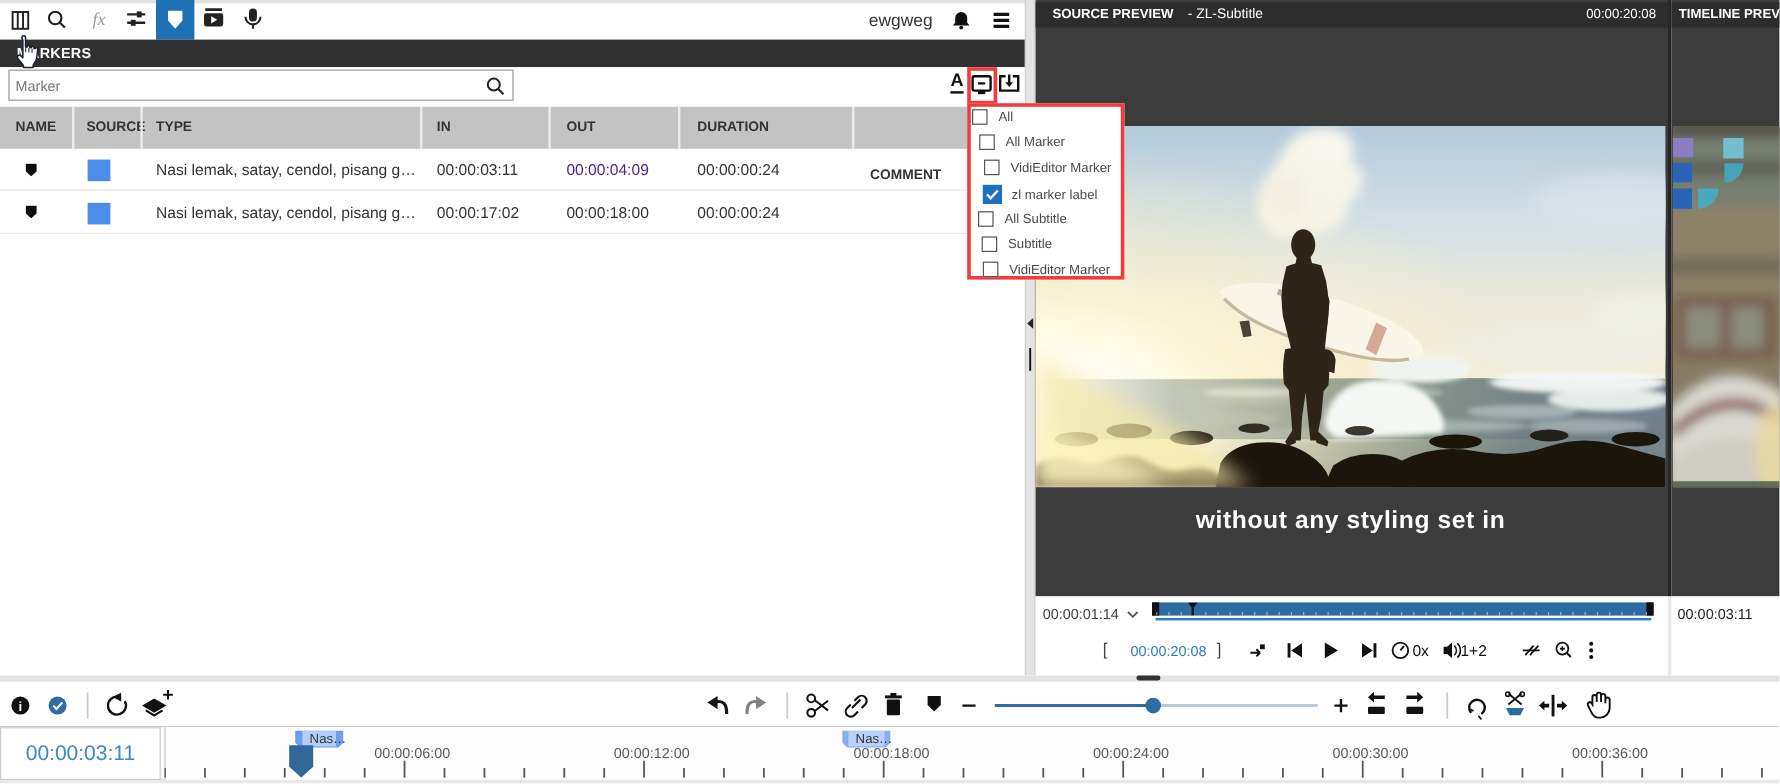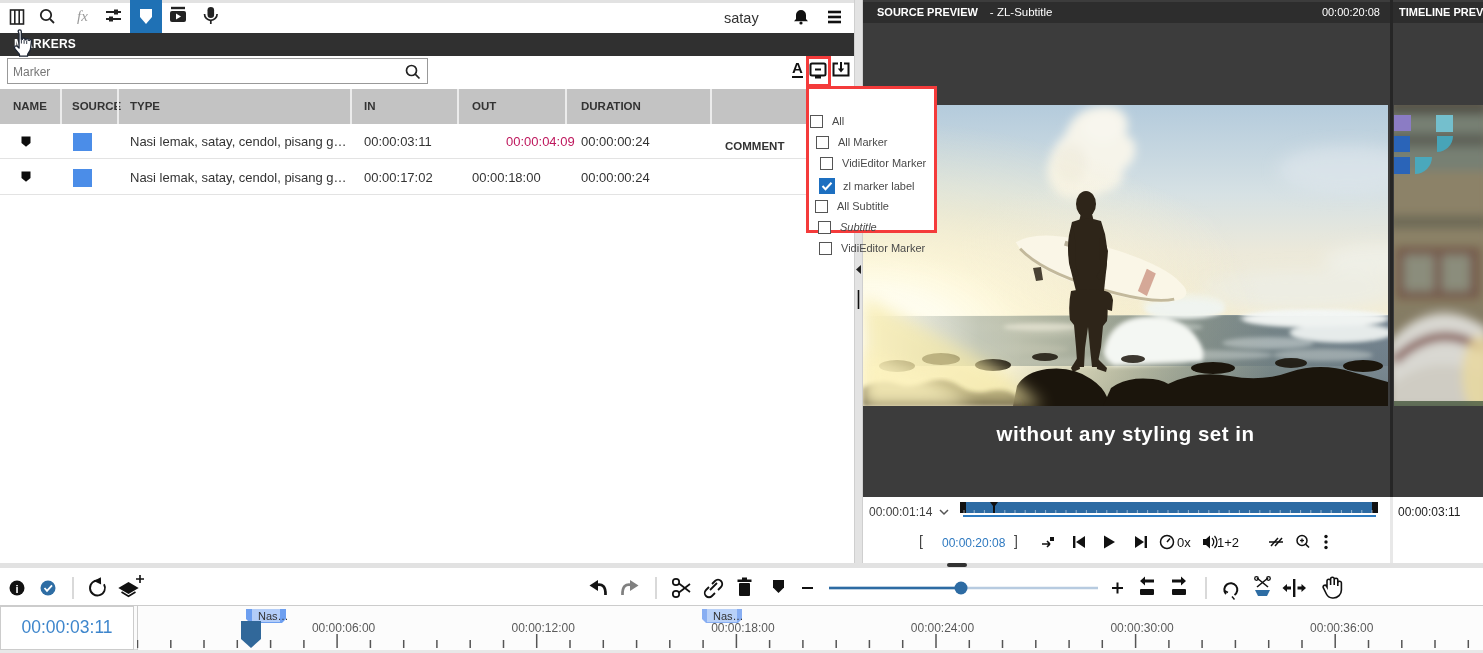--- a/index.html
+++ b/index.html
@@ -44,21 +44,21 @@
   <rect x="170" y="11" width="16" height="11" rx="2" fill="#222"></rect>
   <path d="M176 13.5 l5 3 l-5 3 z" fill="#fff"></path>
 
   <g>
     <rect x="207.5" y="7" width="6.6" height="11" rx="3.3" fill="#222"></rect>
     <path d="M204.5 14 a6.3 6.3 0 0 0 12.6 0" fill="none" stroke="#222" stroke-width="1.7"></path>
     <line x1="210.8" y1="20.3" x2="210.8" y2="24" stroke="#222" stroke-width="1.7"></line>
   </g>
 </svg>
 
-<div class="abs" style="left:724px;top:10px;font-size:14.5px;color:#333;">satay</div>
+<div class="abs" style="left:724px;top:10px;font-size:14.5px;color:#333;">ewgweg</div>
 <svg class="abs" style="left:793px;top:8px;" width="50" height="18" viewBox="0 0 50 18">
   <path d="M8 2 a5 5 0 0 1 5 5 v4 l2 2.2 h-14 l2 -2.2 v-4 a5 5 0 0 1 5 -5 z" fill="#111"></path>
   <circle cx="8" cy="15" r="1.6" fill="#111"></circle>
   <g stroke="#111" stroke-width="2.6">
     <line x1="35" y1="4" x2="48" y2="4"></line>
     <line x1="35" y1="9" x2="48" y2="9"></line>
     <line x1="35" y1="14" x2="48" y2="14"></line>
   </g>
 </svg>
 
@@ -113,21 +113,21 @@
 </svg>
 <svg class="abs" style="left:20.5px;top:171px;" width="10" height="11" viewBox="0 0 10 11">
   <path d="M0.5 0.5 h9 v6.5 l-4.5 3.8 l-4.5 -3.8 z" fill="#0d0d0d"></path>
 </svg>
 <div class="abs" style="left:73px;top:133px;width:19px;height:18px;background:#4b8de8;"></div>
 <div class="abs" style="left:73px;top:169px;width:19px;height:18px;background:#4b8de8;"></div>
 <div class="abs" style="left:130px;top:134px;font-size:13px;color:#333;">Nasi lemak, satay, cendol, pisang g…</div>
 <div class="abs" style="left:130px;top:170px;font-size:13px;color:#333;">Nasi lemak, satay, cendol, pisang g…</div>
 <div class="abs" style="left:364px;top:134px;font-size:13px;color:#333;">00:00:03:11</div>
 <div class="abs" style="left:364px;top:170px;font-size:13px;color:#333;">00:00:17:02</div>
-<div class="abs" style="left:472px;top:134px;font-size:13px;color:#be185d;margin-left:34px;">00:00:04:09</div>
+<div class="abs" style="left:472px;top:134px;font-size:13px;color:#4c1d95;">00:00:04:09</div>
 <div class="abs" style="left:472px;top:170px;font-size:13px;color:#333;">00:00:18:00</div>
 <div class="abs" style="left:581px;top:134px;font-size:13px;color:#333;">00:00:00:24</div>
 <div class="abs" style="left:581px;top:170px;font-size:13px;color:#333;">00:00:00:24</div>
 
 <div class="abs" style="left:854px;top:0;width:9px;height:563px;background:#e3e3e3;border-left:1px solid #cfcfcf;border-right:1px solid #cfcfcf;"></div>
 <svg class="abs" style="left:854px;top:264px;" width="9" height="50" viewBox="0 0 9 50">
   <path d="M7 1 l-5 4.5 l5 4.5 z" fill="#222"></path>
   <line x1="4.5" y1="26" x2="4.5" y2="45" stroke="#111" stroke-width="1.6"></line>
 </svg>
 
@@ -589,29 +589,29 @@
   <text x="20" y="11.5" font-size="11" fill="#333">Nas…</text>
   <path d="M3 13 h20 v18 l-10 9 l-10 -9 z" fill="#31689a"></path>
 </svg>
 <svg class="abs" style="left:697px;top:608px;" width="50" height="20" viewBox="0 0 50 20">
   <path d="M5 1 h40 l0 10 l-4 4 h-32 l-4 -4 z" fill="#88aef2"></path>
   <rect x="10" y="1" width="30" height="13" fill="#b9d1f8"></rect>
   <text x="16" y="11.5" font-size="11" fill="#333">Nas…</text>
 </svg>
 
 <div class="abs" style="left:806px;top:86px;width:131px;height:147px;background:#fff;border:3px solid #f43b3b;"></div>
-<div class="abs" style="left:806px;top:86px;width:154px;height:147px;font-size:11px;color:#4a4a4a;margin-top:24px;">
+<div class="abs" style="left:806px;top:86px;width:154px;height:147px;font-size:11px;color:#4a4a4a;">
   <div style="position:absolute;left:4px;top:5px;"><span style="display:inline-block;width:13px;height:13px;border:1.5px solid #555;background:#fff;vertical-align:-3px;"></span><span style="margin-left:9px;">All</span></div>
   <div style="position:absolute;left:10px;top:26px;"><span style="display:inline-block;width:13px;height:13px;border:1.5px solid #555;background:#fff;vertical-align:-3px;"></span><span style="margin-left:9px;">All Marker</span></div>
   <div style="position:absolute;left:14px;top:47px;"><span style="display:inline-block;width:13px;height:13px;border:1.5px solid #555;background:#fff;vertical-align:-3px;"></span><span style="margin-left:9px;">VidiEditor Marker</span></div>
   <div style="position:absolute;left:13px;top:68px;"><span style="display:inline-block;width:16px;height:16px;background:#1d6fc0;vertical-align:-4px;position:relative;"><svg width="16" height="16" viewBox="0 0 16 16" style="position:absolute;left:0;top:0;">
           <path d="M3.5 8 l3 3.2 l6 -6.5" stroke="#fff" stroke-width="2" fill="none"></path>
         </svg></span><span style="margin-left:8px;">zl marker label</span></div>
   <div style="position:absolute;left:9px;top:90px;"><span style="display:inline-block;width:13px;height:13px;border:1.5px solid #555;background:#fff;vertical-align:-3px;"></span><span style="margin-left:9px;">All Subtitle</span></div>
-  <div style="position:absolute;left:12px;top:111px;"><span style="display:inline-block;width:13px;height:13px;border:1.5px solid #555;background:#fff;vertical-align:-3px;"></span><span style="margin-left:9px;font-style:italic;">Subtitle</span></div>
+  <div style="position:absolute;left:12px;top:111px;"><span style="display:inline-block;width:13px;height:13px;border:1.5px solid #555;background:#fff;vertical-align:-3px;"></span><span style="margin-left:9px;">Subtitle</span></div>
   <div style="position:absolute;left:13px;top:132px;"><span style="display:inline-block;width:13px;height:13px;border:1.5px solid #555;background:#fff;vertical-align:-3px;"></span><span style="margin-left:9px;">VidiEditor Marker</span></div>
 </div>
 
 <svg class="abs" style="left:11px;top:29px;" width="22" height="29" viewBox="0 0 22 29">
   <path d="M7.2 2.6 q0 -1.8 1.55 -1.8 q1.55 0 1.55 1.8 l0 7.6 l1.05 0.2 q0.2 -1.5 1.4 -1.4 q1.2 0.1 1.2 1.6 l0.95 0.2 q0.3 -1.3 1.4 -1.1 q1.1 0.2 1 1.5 l0.95 0.3 q0.4 -1.1 1.3 -0.8 q1 0.35 0.85 1.5 l-0.7 6.5 q-0.35 3.2 -2.1 5.1 q-1.05 1.2 -1.05 2.4 l0 1 l-8 0 l0 -0.9 q0 -1.1 -0.85 -2 l-3.7 -4.4 q-1.2 -1.4 0 -2.55 q1.2 -1.1 2.45 0.2 l1.6 1.6 l0 -14.5 z" fill="#fff" stroke="#1c2433" stroke-width="1.3" stroke-linejoin="round"></path>
   <g stroke="#1c2433" stroke-width="0.9" fill="none">
     <line x1="10.4" y1="10.5" x2="10.4" y2="14.5"></line>
     <line x1="13.1" y1="11" x2="13.1" y2="14.8"></line>
     <line x1="15.7" y1="11.7" x2="15.7" y2="15"></line>
   </g>

